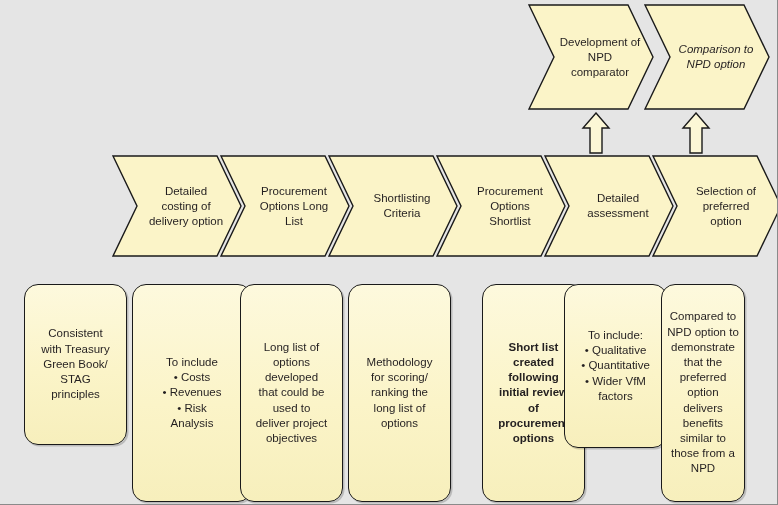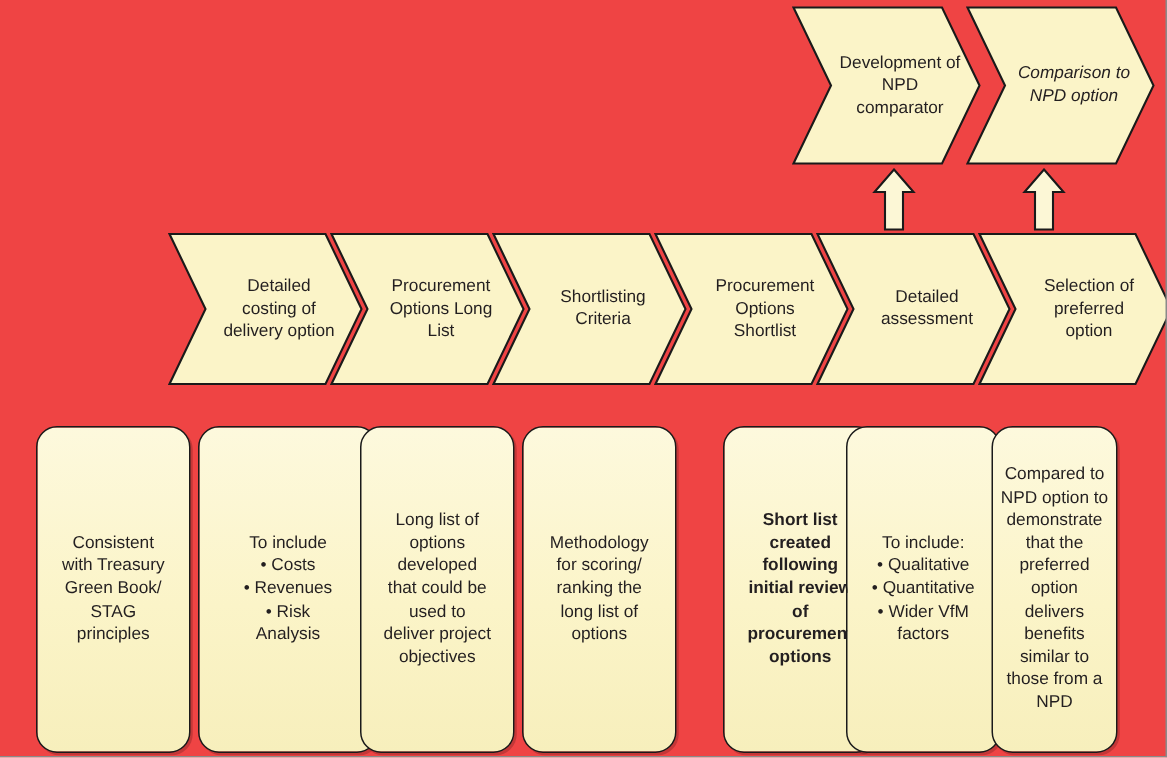--- a/index.html
+++ b/index.html
@@ -9,21 +9,21 @@
     background: #ffffff;
   }
   body {
     font-family: "Liberation Sans", sans-serif;
     -webkit-font-smoothing: antialiased;
   }
   #canvas {
     position: relative;
     width: 778px;
     height: 505px;
-    background: #ef4444;
+    background: #e5e5e5;
     overflow: hidden;
     box-sizing: border-box;
   }
   
   .frame-line-right {
     position: absolute;
     top: 0;
     right: 0;
     width: 1px;
     height: 505px;
@@ -168,21 +168,21 @@
 
   <div class="chev chev-main" style="left:652px; top:155px; width:130px; height:102px;">
     <svg width="130" height="102" viewBox="0 0 130 102" aria-hidden="true">
       <polygon points="1,1 105,1 129,51 105,101 1,101 25,51" fill="#FBF4C8" stroke="#1A1A1A" stroke-width="1.4" stroke-linejoin="miter"></polygon>
     </svg>
     <div class="chev-label" style="white-space:pre-line;">Selection of
 preferred
 option</div>
   </div>
 
-  <div class="note" style="left:24px; top:284px; width:103px; height:218px;">
+  <div class="note" style="left:24px; top:284px; width:103px; height:161px;">
     <div class="note-text">Consistent
 with Treasury
 Green Book/
 STAG
 principles</div>
   </div>
 
   <div class="note" style="left:132px; top:284px; width:120px; height:218px;">
     <div class="note-text">To include
 • Costs
@@ -212,21 +212,21 @@
   <div class="note" style="left:482px; top:284px; width:103px; height:218px;font-weight:bold;">
     <div class="note-text">Short list
 created
 following
 initial review
 of
 procurement
 options</div>
   </div>
 
-  <div class="note" style="left:564px; top:284px; width:103px; height:218px;">
+  <div class="note" style="left:564px; top:284px; width:103px; height:164px;">
     <div class="note-text">To include:
 • Qualitative
 • Quantitative
 • Wider VfM
 factors</div>
   </div>
 
   <div class="note" style="left:661px; top:284px; width:84px; height:218px;">
     <div class="note-text">Compared to
 NPD option to

